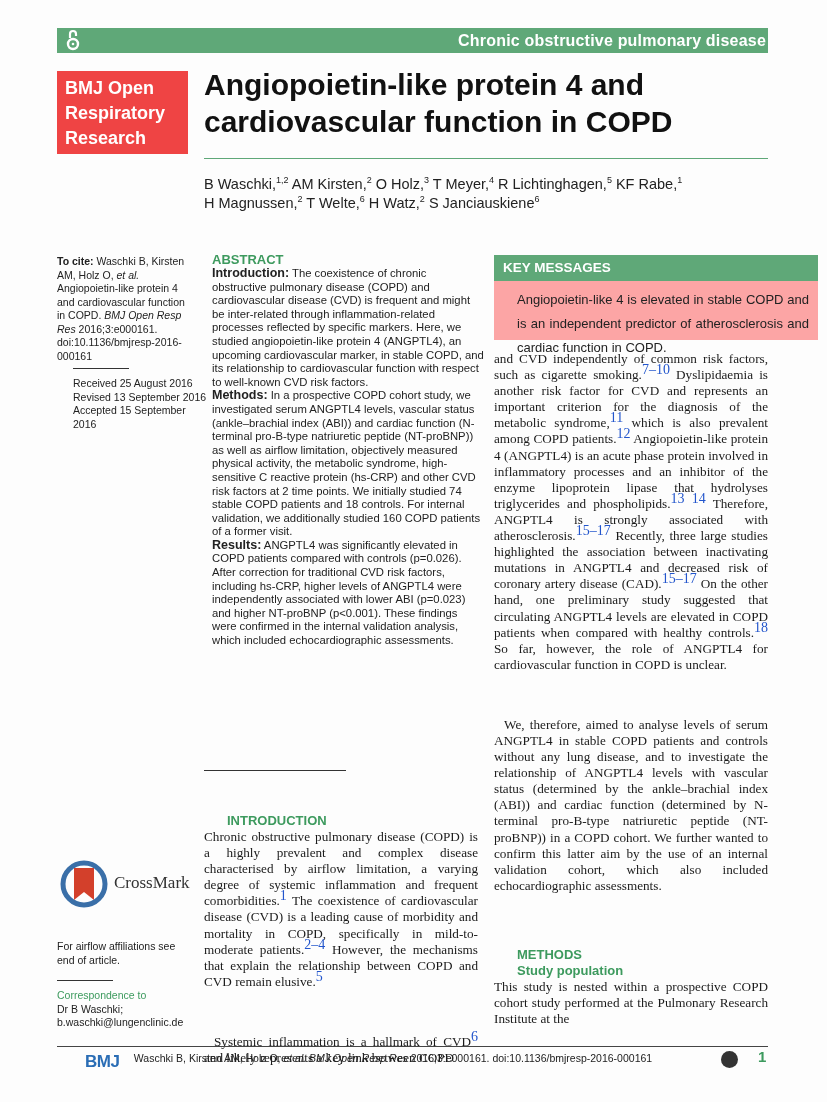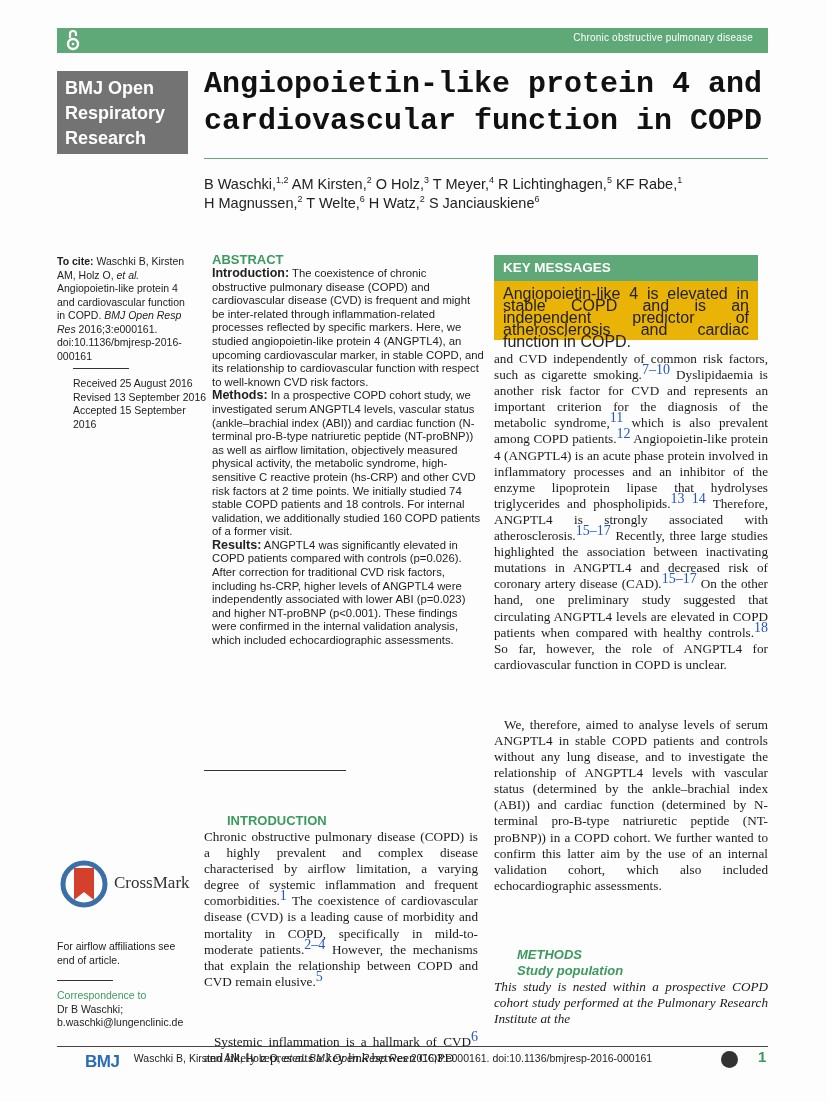--- a/index.html
+++ b/index.html
@@ -1,48 +1,48 @@
 <!DOCTYPE html>
 <html><head>
 <meta charset="utf-8">
 <style>
   * { margin:0; padding:0; box-sizing:border-box; }
   html, body { width:827px; height:1102px; background:#fdfdfd; overflow:hidden; }
   body { position:relative; color:#1a1a1a; }
 
   .topbar { position:absolute; left:57px; top:28px; width:711px; height:25px; background:#5fa878; }
   .topbar .oa { position:absolute; left:8px; top:1px; width:16px; height:23px; }
-  .topbar .section { position:absolute; right:15px; top:4px; font-family:"Liberation Sans", sans-serif; font-weight:normal; font-size:10px; color:#fff; letter-spacing:0.2px; }
+  .topbar .section { position:absolute; right:2px; top:4px; font-family:"Liberation Sans", sans-serif; font-weight:bold; font-size:16px; color:#fff; letter-spacing:0.2px; }
 
-  .brand { position:absolute; left:57px; top:71px; width:131px; height:83px; background:#737373; color:#fff; font-family:"Liberation Sans", sans-serif; font-weight:bold; font-size:18px; line-height:25px; padding:5px 0 0 8px; }
+  .brand { position:absolute; left:57px; top:71px; width:131px; height:83px; background:#ef4444; color:#fff; font-family:"Liberation Sans", sans-serif; font-weight:bold; font-size:18px; line-height:25px; padding:5px 0 0 8px; }
 
-  .title { position:absolute; left:204px; top:66px; width:570px; font-family:Liberation Mono, monospace; font-weight:bold; font-size:30px; line-height:37px; color:#111; }
+  .title { position:absolute; left:204px; top:66px; width:570px; font-family:Liberation Sans, sans-serif; font-weight:bold; font-size:30px; line-height:37px; color:#111; }
   .title-rule { position:absolute; left:204px; top:158px; width:564px; height:1px; background:#5fa878; }
 
   .authors { position:absolute; left:204px; top:175px; width:580px; font-family:"Liberation Sans", sans-serif; font-size:14.5px; line-height:19px; color:#222; }
   .authors sup { font-size:9px; vertical-align:6px; line-height:0; }
 
   .sidebar { position:absolute; left:57px; font-family:"Liberation Sans", sans-serif; font-size:10.5px; line-height:13.5px; color:#222; width:135px; }
   .sidebar b { font-weight:bold; }
   .sidebar i { font-style:italic; }
   .rule-short { width:56px; height:1px; background:#333; }
 
   .abstract { position:absolute; left:212px; top:252px; width:272px; font-family:"Liberation Sans", sans-serif; font-size:11.3px; line-height:13.6px; color:#222; text-align:left; }
   .abstract .hd { color:#3d9a5e; font-weight:bold; font-size:13px; line-height:15px; }
   .abstract b { font-weight:bold; font-size:12.5px; }
   .abs-rule { position:absolute; left:204px; top:770px; width:142px; height:1px; background:#333; }
 
   .col { position:absolute; width:274px; font-family:"Liberation Serif", serif; font-size:13.2px; line-height:16.1px; color:#1a1a1a; text-align:justify; }
   .col sup { font-size:14px; color:#2255cc; vertical-align:5px; line-height:0; }
   .col .indent { text-indent:10px;margin-top:44px; }
   .sec-hd { font-family:"Liberation Sans", sans-serif; font-weight:bold; color:#3d9a5e; font-size:13px; line-height:16px; text-align:left;padding-left:23px; }
 
-  .keybox { position:absolute; left:494px; top:255px; width:264px; height:85px; background:#eab308; }
+  .keybox { position:absolute; left:494px; top:255px; width:324px; height:85px; background:#fca5a5; }
   .keybox .kh { background:#5fa878; color:#fff; font-family:"Liberation Sans", sans-serif; font-weight:bold; font-size:13.5px; height:26px; line-height:26px; padding-left:9px; }
-  .keybox .kb { font-family:"Liberation Sans", sans-serif; font-size:16px; line-height:12px; padding:7px 9px 0 9px; text-align:justify; color:#222; }
+  .keybox .kb { font-family:"Liberation Sans", sans-serif; font-size:13px; line-height:24px; padding:7px 9px 0 9px; text-align:justify; color:#222;margin-left:14px; }
 
   .crossmark { position:absolute; left:60px; top:860px; width:140px; height:50px; }
   .crossmark .txt { position:absolute; left:54px; top:13px; font-family:"Liberation Serif", serif; font-size:17px; color:#333; }
 
   .footer-rule { position:absolute; left:57px; top:1046px; width:711px; height:1px; background:#444; }
   .footer-bmj { position:absolute; left:57px; top:1052px; font-family:"Liberation Sans", sans-serif; font-weight:bold; font-size:17px; color:#2a6db5; letter-spacing:-0.5px;margin-left:28px; }
   .footer-cite { position:absolute; left:123px; top:1052px; width:540px; text-align:center; font-family:"Liberation Sans", sans-serif; font-size:10.5px; color:#222; }
   .footer-cite i { font-style:italic; }
   .footer-icon { position:absolute; left:721px; top:1051px; width:17px; height:17px; border-radius:50%; background:#333; }
   .footer-page { position:absolute; left:758px; top:1048px; font-family:"Liberation Sans", sans-serif; font-size:15px; font-weight:bold; color:#3d9a5e; }
@@ -140,21 +140,21 @@
   </p>
 </div>
 
 <div class="col" style="left:494px; top:351px;">
   <p>
     <span>and CVD independently of common risk factors, such as cigarette smoking.</span><sup>7–10</sup><span> Dyslipidaemia is another risk factor for CVD and represents an important criterion for the diagnosis of the metabolic syndrome,</span><sup>11</sup><span> which is also prevalent among COPD patients.</span><sup>12</sup><span> Angiopoietin-like protein 4 (ANGPTL4) is an acute phase protein involved in inflammatory processes and an inhibitor of the enzyme lipoprotein lipase that hydrolyses triglycerides and phospholipids.</span><sup>13 14</sup><span> Therefore, ANGPTL4 is strongly associated with atherosclerosis.</span><sup>15–17</sup><span> Recently, three large studies highlighted the association between inactivating mutations in ANGPTL4 and decreased risk of coronary artery disease (CAD).</span><sup>15–17</sup><span> On the other hand, one preliminary study suggested that circulating ANGPTL4 levels are elevated in COPD patients when compared with healthy controls.</span><sup>18</sup><span> So far, however, the role of ANGPTL4 for cardiovascular function in COPD is unclear.</span>
   </p>
   <p class="indent">We, therefore, aimed to analyse levels of serum ANGPTL4 in stable COPD patients and controls without any lung disease, and to investigate the relationship of ANGPTL4 levels with vascular status (determined by the ankle–brachial index (ABI)) and cardiac function (determined by N-terminal pro-B-type natriuretic peptide (NT-proBNP)) in a COPD cohort. We further wanted to confirm this latter aim by the use of an internal validation cohort, which also included echocardiographic assessments.</p>
 </div>
 
-<div class="col" style="left:494px; top:947px;font-style:italic;">
+<div class="col" style="left:494px; top:947px;">
   <div class="sec-hd">METHODS</div>
   <div class="sec-hd">Study population</div>
   <p>This study is nested within a prospective COPD cohort study performed at the Pulmonary Research Institute at the</p>
 </div>
 
 <div class="footer-rule"></div>
 <div class="footer-bmj">BMJ</div>
 <div class="footer-cite">
   <span>Waschki B, Kirsten AM, Holz O,</span>
   <i>et al.</i>

